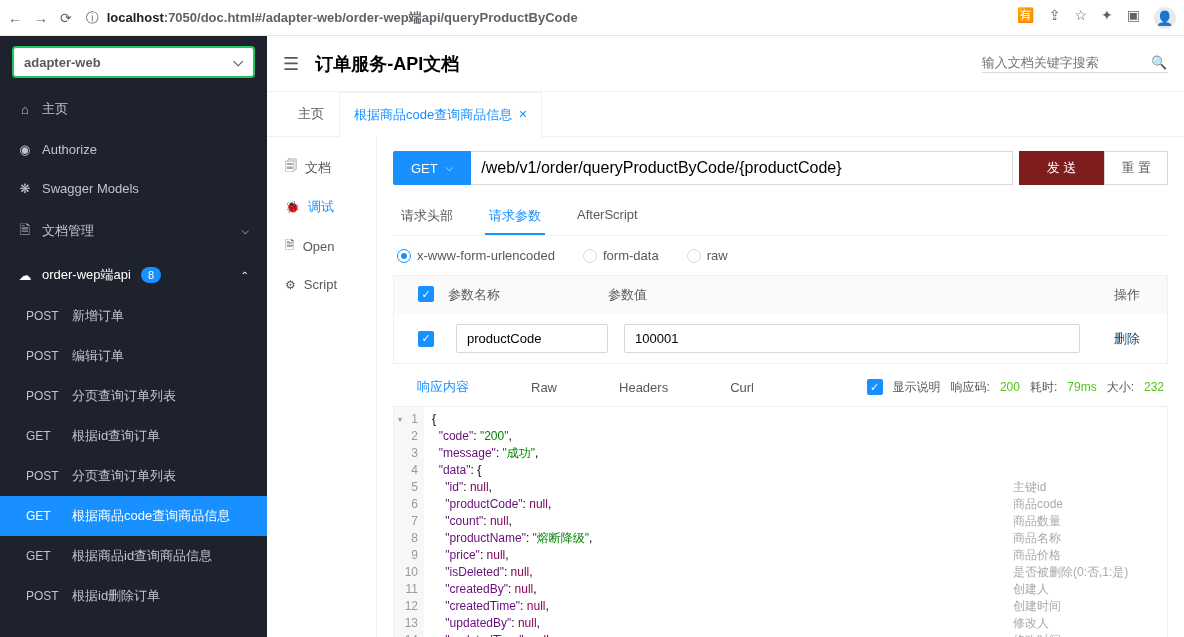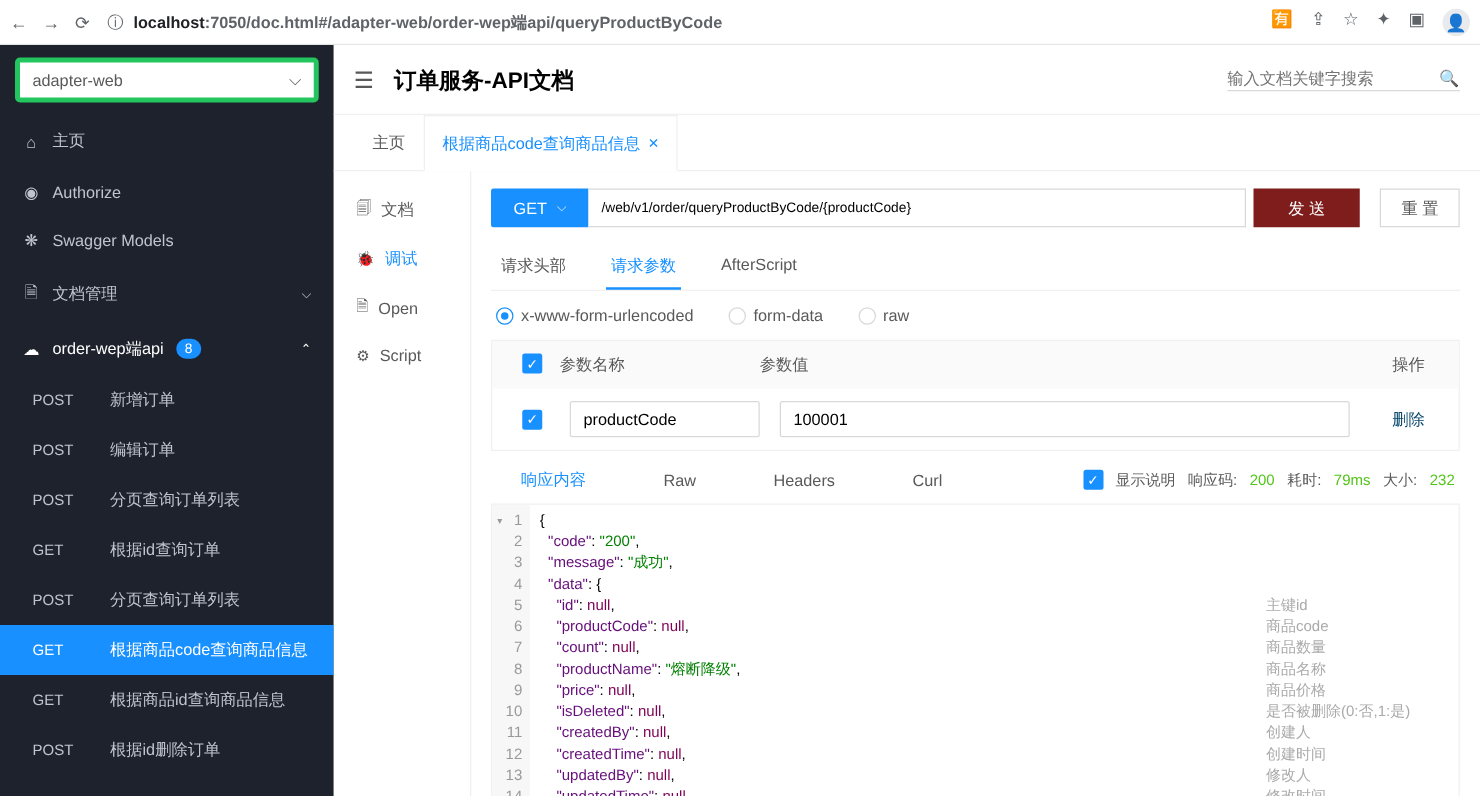--- a/index.html
+++ b/index.html
@@ -9,28 +9,28 @@
 .nav-icons span { cursor: pointer; font-size: 14px; }
 .url-bar { flex: 1; display: flex; align-items: center; gap: 8px; color: #5f6368; padding: 0 6px; }
 .url-text { font-size: 13px; font-weight: bold; }
 .url-host { color: #202124; }
 .url-path { color: #5f6368; }
 .ext-icons { display: flex; gap: 14px; color: #5f6368; font-size: 14px; }
 .ext-icons span { cursor: pointer; }
 .avatar { width: 22px; height: 22px; border-radius: 50%; background: #e8eaed; display: flex; align-items: center; justify-content: center; font-size: 14px; }
 .app { display: flex; height: 601px; }
 .sidebar { width: 267px; background: #1e222d; color: #fff; display: flex; flex-direction: column; }
-.select-box { margin: 10px 12px; background: #fff; border: 4px solid #22c55e; border-radius: 4px; padding: 6px 10px; color: #595959; display: flex; justify-content: space-between; align-items: center; }
+.select-box { margin: 10px 12px; background: #fff; border: 2px solid #22c55e; border-radius: 4px; padding: 6px 10px; color: #595959; display: flex; justify-content: space-between; align-items: center; font-weight: bold; }
 .menu { flex: 1; overflow-y: auto; }
 .menu-item { padding: 12px 18px; display: flex; align-items: center; gap: 10px; color: #bfc4cd; cursor: pointer; font-size: 13px; }
 .menu-item .mi-icon { width: 14px; text-align: center; }
 .menu-item .arrow { margin-left: auto; font-size: 10px; }
 .menu-item.expanded { color: #fff; }
 .badge { background: #1890ff; color: #fff; border-radius: 10px; padding: 0 7px; font-size: 11px; line-height: 16px; }
-.sub-item { padding: 11px 18px 11px 8px; display: flex; align-items: center; gap: 16px; color: #bfc4cd; cursor: pointer; font-size: 13px; }
+.sub-item { padding: 11px 18px 11px 8px; display: flex; align-items: center; color: #bfc4cd; cursor: pointer; font-size: 13px; }
 .sub-item .method { width: 46px; text-align: left; font-size: 12px; margin-left: 18px; }
 .sub-item.active { background: #1890ff; color: #fff; }
 .main { flex: 1; display: flex; flex-direction: column; background: #fff; }
 .header { height: 56px; display: flex; align-items: center; padding: 0 16px; border-bottom: 1px solid #f0f0f0; }
 .collapse-icon { font-size: 18px; color: #595959; margin-right: 16px; cursor: pointer; }
 .title { font-size: 18px; font-weight: 600; flex: 1; }
 .search-wrap { display: flex; align-items: center; border-bottom: 1px solid #d9d9d9; padding-bottom: 2px; }
 .search-input { border: none; outline: none; width: 160px; font-size: 13px; color: #1d4ed8; }
 .search-icon { color: #595959; margin-left: 10px; }
 .tabs { display: flex; border-bottom: 1px solid #f0f0f0; padding-left: 16px; }
@@ -39,23 +39,23 @@
 .tab .close { font-size: 11px; }
 .content { flex: 1; display: flex; overflow: hidden; }
 .left-menu { width: 110px; border-right: 1px solid #f0f0f0; padding-top: 10px; }
 .lm-item { padding: 10px 18px; display: flex; align-items: center; gap: 8px; color: #595959; cursor: pointer; font-size: 13px; }
 .lm-item.active { color: #1890ff; }
 .lm-item .lm-icon { font-size: 12px; }
 .detail { flex: 1; padding: 14px 16px; overflow-y: auto; }
 .req-row { display: flex; margin-bottom: 14px; }
 .method-select { background: #1890ff; color: #fff; padding: 8px 18px; font-size: 13px; border-radius: 2px 0 0 2px; display: flex; align-items: center; gap: 8px; }
 .method-select::after { content: "⌵"; font-size: 10px; opacity: 0.8; }
-.url-input { flex: 1; border: 1px solid #d9d9d9; border-left: none; padding: 7px 10px; font-size: 11px; outline: none; }
+.url-input { flex: 1; border: 1px solid #d9d9d9; border-left: none; padding: 7px 10px; font-size: 16px; outline: none; }
 .send-btn { background: #7f1d1d; color: #fff; border: none; padding: 0 28px; font-size: 13px; cursor: pointer; margin-left: 6px; }
-.reset-btn { background: #fff; border: 1px solid #d9d9d9; padding: 0 16px; font-size: 13px; cursor: pointer; margin-left: 16px; color: #595959; }
+.reset-btn { background: #fff; border: 1px solid #d9d9d9; padding: 0 16px; font-size: 13px; cursor: pointer; margin-left: 0; color: #595959; }
 .sub-tabs { display: flex; gap: 28px; border-bottom: 1px solid #f0f0f0; padding-left: 4px; margin-bottom: 12px; }
 .sub-tab { padding: 8px 4px; cursor: pointer; font-size: 13px; color: #595959; border-bottom: 2px solid transparent; }
 .sub-tab.active { color: #1890ff; border-bottom-color: #1890ff; }
 .radio-row { display: flex; gap: 28px; margin-bottom: 12px; padding-left: 4px; }
 .radio-item { display: flex; align-items: center; gap: 6px; font-size: 13px; color: #595959; }
 .radio { width: 14px; height: 14px; border: 1px solid #d9d9d9; border-radius: 50%; position: relative; }
 .radio.checked { border-color: #1890ff; }
 .radio.checked::after { content: ""; position: absolute; inset: 3px; background: #1890ff; border-radius: 50%; }
 .param-table { width: 100%; border: 1px solid #f0f0f0; }
 .param-head { display: flex; background: #fafafa; padding: 10px; font-size: 13px; color: #595959; }

